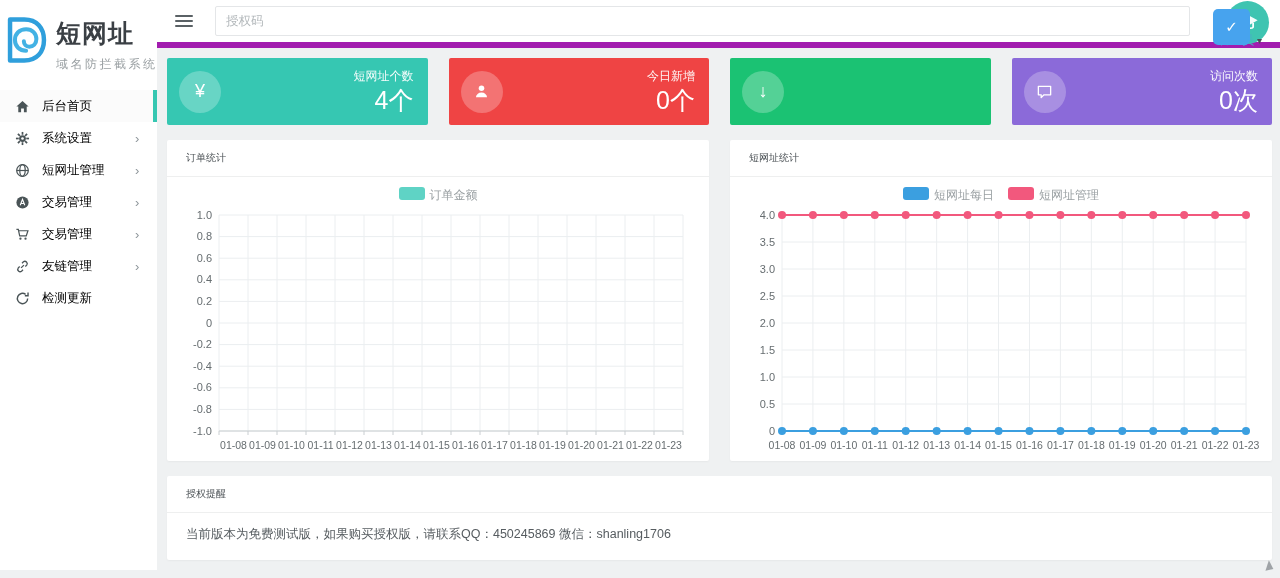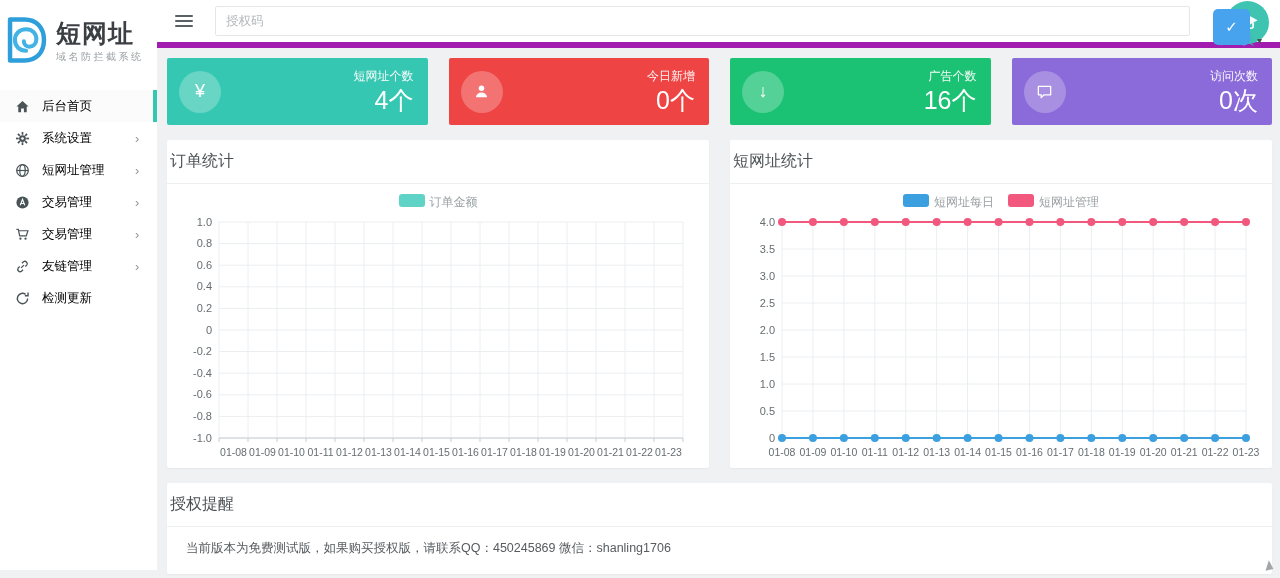--- a/index.html
+++ b/index.html
@@ -5,21 +5,21 @@
   * { box-sizing: border-box; margin: 0; padding: 0; }
   html,body { width:1280px; height:578px; overflow:hidden; }
   body { font-family:"Liberation Sans","DejaVu Sans",sans-serif; background:#eff1f2; position:relative; }
 
   
   .sidebar { position:fixed; left:0; top:0; bottom:8px; width:157px; background:#fff; z-index:5; }
   .brand { height:88px; padding:13px 6px 0 2px; display:flex; align-items:flex-start; }
   .brand-logo { flex:0 0 50px; margin-top:2px; }
   .brand-text { margin-left:4px; padding-top:4px; }
   .brand-title { font-size:25px; font-weight:bold; color:#3a3f44; letter-spacing:1px; }
-  .brand-sub { font-size:10px; color:#9aa0a3; letter-spacing:2.5px; white-space:nowrap; }
+  .brand-sub { font-size:12px; color:#9aa0a3; letter-spacing:2.5px; margin-top:6px; white-space:nowrap; }
   .menu { margin-top:2px; }
   .menu-item { height:32px; display:flex; align-items:center; padding:0 12px 0 14px; cursor:pointer; position:relative; }
   .menu-item .mi-icon { width:16px; height:16px; display:flex; align-items:center; justify-content:center; }
   .menu-item .mi-label { font-size:12.5px; color:#000000; margin-left:12px; flex:1; }
   .menu-item.active { background:#fbfbfb; }
   .menu-item.active::after { content:""; position:absolute; right:0; top:0; bottom:0; width:4px; background:#36c7b2; }
   .chev { width:10px; }
   .chev::after { content:"›"; color:#8d959a; font-size:13px; }
 
   
@@ -39,21 +39,21 @@
   .content { padding:10px 8px 0 10px; }
   .cards { display:flex; gap:21px; }
   .card { flex:1; height:67px; border-radius:2px; display:flex; align-items:center; padding:0 14px 0 12px; color:#fff; }
   .card-icon { width:42px; height:42px; border-radius:50%; background:rgba(255,255,255,.25); display:flex; align-items:center; justify-content:center; font-size:18px; color:#fff; }
   .card-right { flex:1; text-align:right; }
   .card-label { font-size:12px; opacity:.95; }
   .card-value { font-size:25px; font-weight:400; line-height:1.15; margin-top:1px; }
 
   .panels { display:flex; gap:21px; margin-top:15px; }
   .panel { flex:1; background:#fff; border-radius:2px; box-shadow:0 1px 2px rgba(0,0,0,.04); }
-  .panel-title { font-size:16px; color:#4c5256; padding:11px 3px; border-bottom:1px solid #eeefef; }
+  .panel-title { font-size:10px; color:#4c5256; padding:11px 19px; border-bottom:1px solid #eeefef; }
   .chart { padding:4px 12px 6px; }
   .legend { display:flex; justify-content:center; align-items:center; gap:14px; height:20px; margin-top:4px; }
   .legend-item { display:inline-flex; align-items:flex-start; gap:5px; cursor:pointer; }
   .legend-swatch { width:26px; height:13px; border-radius:3px; display:inline-block; }
   .legend-text { font-size:12px; color:#9aa0a3; }
   .plot { width:100%; height:250px; }
 
   .license { margin-top:15px; }
   .license-body { padding:13px 19px 17px; font-size:12.5px; color:#565c60; }
 
@@ -210,24 +210,20 @@
         </span>
         <div class="card-right">
           <div class="card-label">今日新增</div>
           <div class="card-value">0个</div>
         </div>
       </div>
       <div class="card" style="background: rgb(27, 194, 115);">
         <span class="card-icon">
             <span style="font-weight:bold;">↓</span>
           </span>
-        <div class="card-right">
-          <div class="card-label">广告个数</div>
-          <div class="card-value">16个</div>
-        </div>
       </div>
       <div class="card" style="background: rgb(139, 106, 217);">
         <span class="card-icon">
           <svg viewBox="0 0 18 18" width="17" height="17" fill="none" stroke="#fff" stroke-width="1.4">
               <path d="M2.5 3.5 h13 v9 h-7 l-3 3 v-3 h-3 z" stroke-linejoin="round"></path>
             </svg>
         </span>
         <div class="card-right">
           <div class="card-label">访问次数</div>
           <div class="card-value">0次</div>

